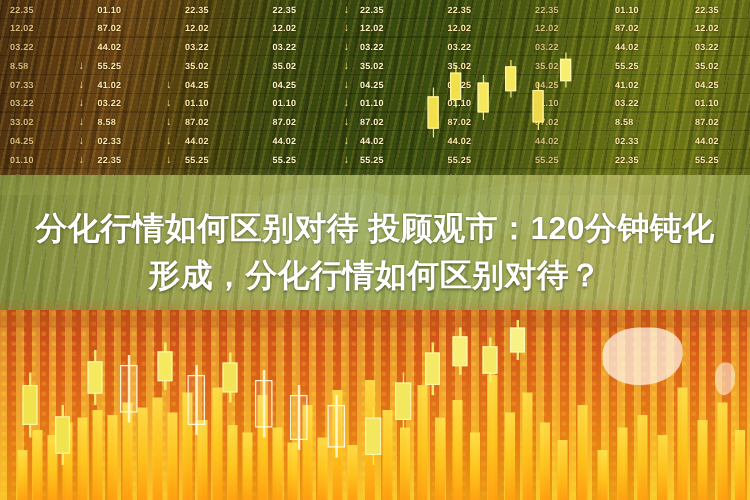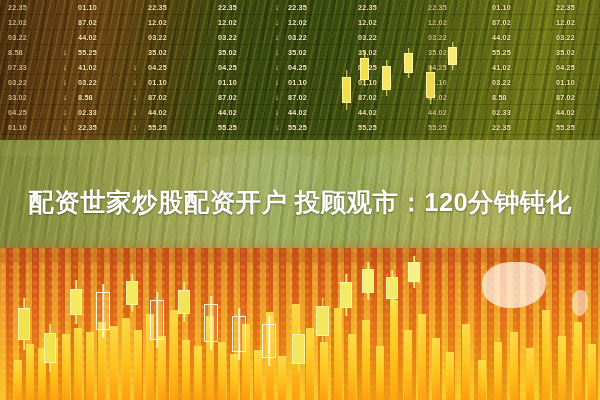--- a/index.html
+++ b/index.html
@@ -433,16 +433,17 @@
         <div class="wick" style="top: 0px; height: 36px; background: rgb(246, 234, 106);"></div>
         <div class="body" style="top: 7px; height: 22px; background: rgb(245, 234, 102); border: 1px solid rgba(255, 250, 190, 0.75);"></div>
       </div>
       <div class="candle" style="left: 408px; top: 4px; width: 12px; height: 32px;">
         <div class="wick" style="top: 0px; height: 32px; background: rgb(246, 234, 106);"></div>
         <div class="body" style="top: 6px; height: 20px; background: rgb(248, 241, 134); border: 1px solid rgba(255, 250, 190, 0.75);"></div>
       </div>
     </div>
 
   <div id="headline">
-    <div class="hl">配资世家炒股配资开户 投顾观市：120分钟钝化</div>
+    <div class="hl">分化行情如何区别对待 投顾观市：120分钟钝化</div>
+    <div class="hl">形成，分化行情如何区别对待？</div>
   </div>
 
 </div>
 
 </body></html>

